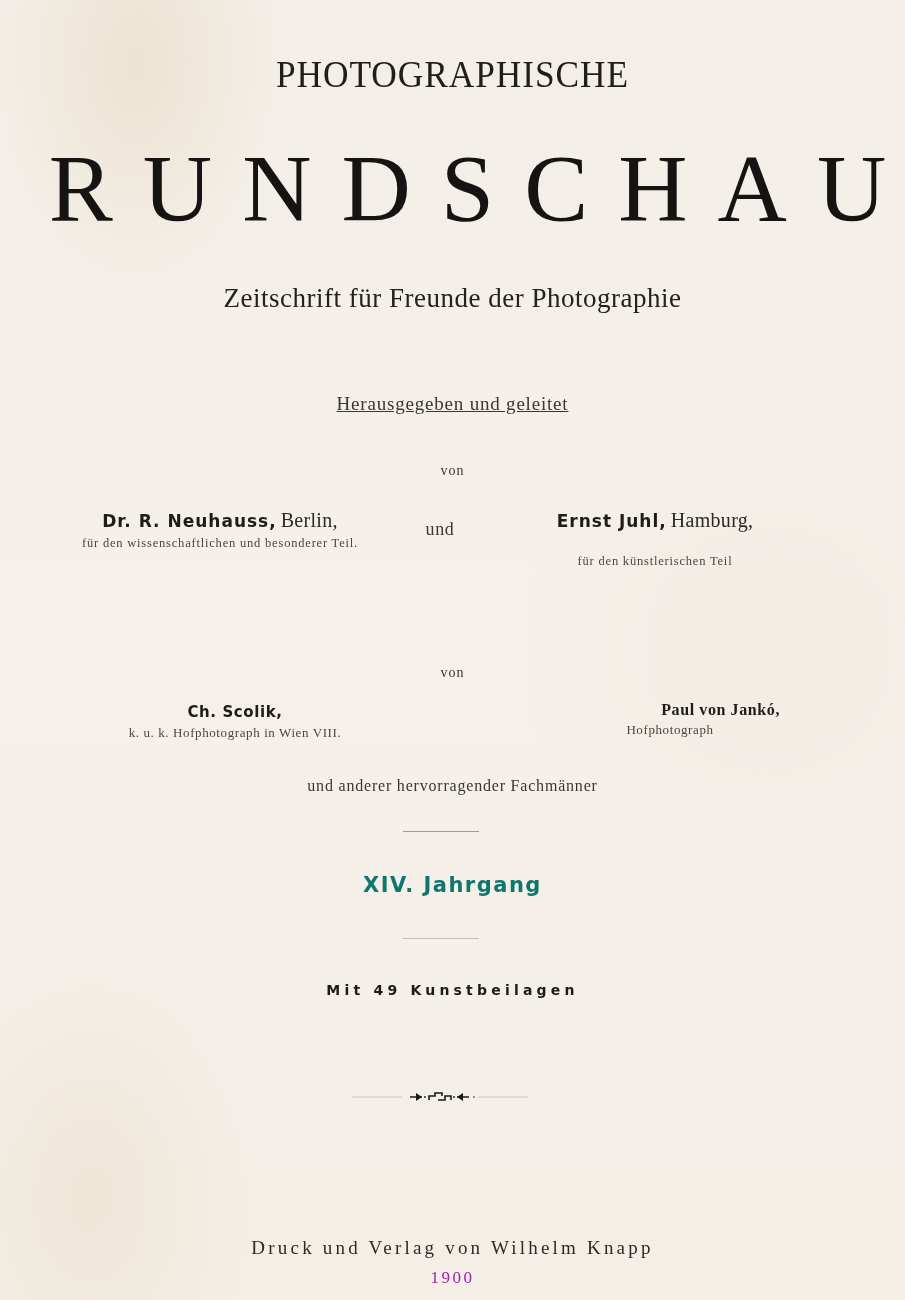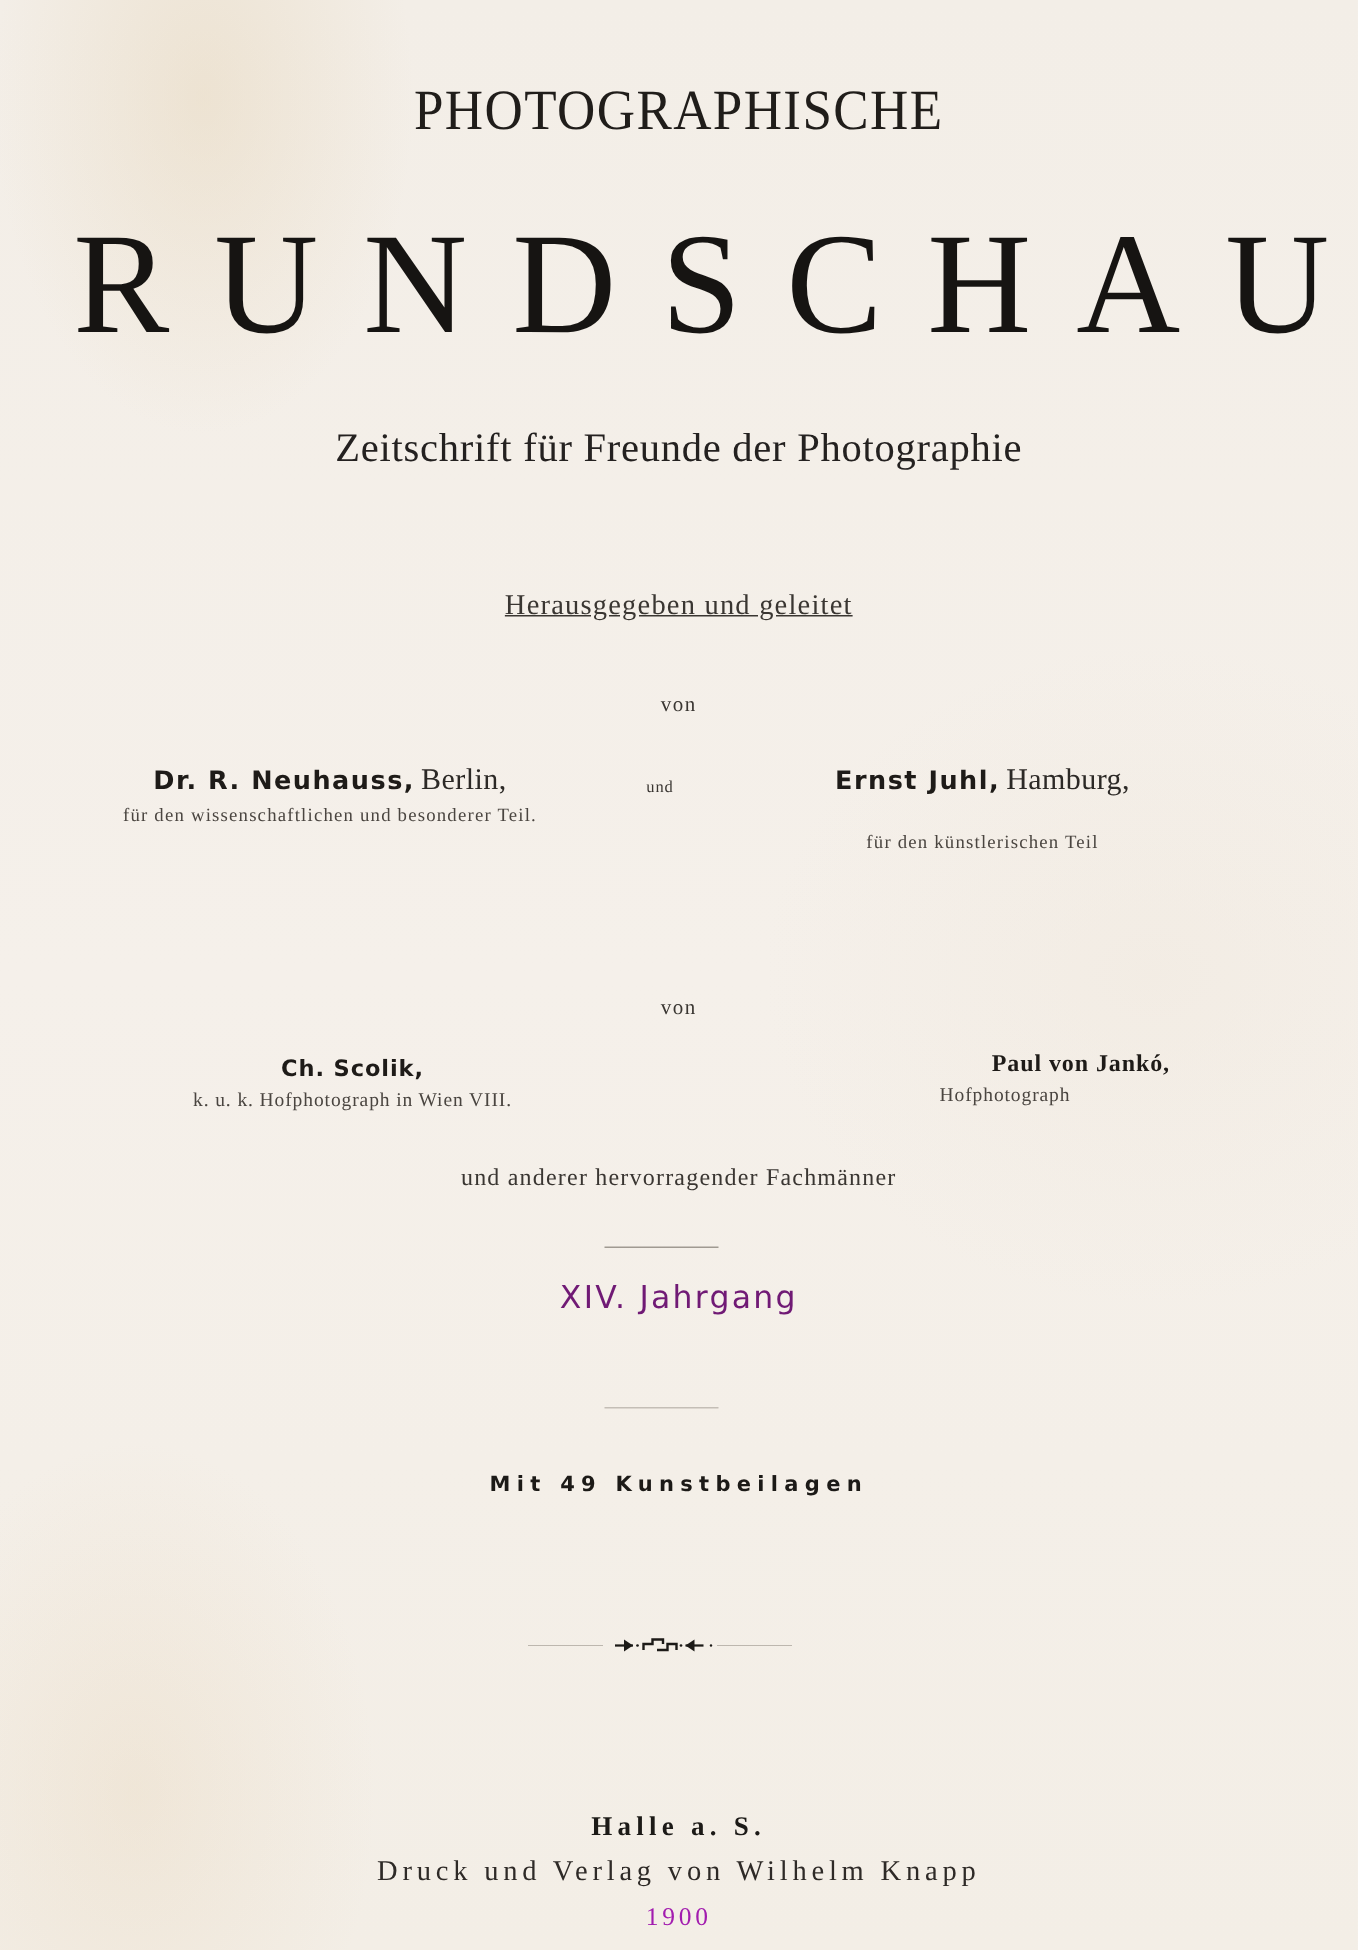--- a/index.html
+++ b/index.html
@@ -112,25 +112,25 @@
     }
 
     .rule {
       position: absolute;
       height: 1px;
       background: #a09a92;
     }
     .rule.faint { background: #c4beb6; }
 
     .volume {
-      top: 853px;
+      top: 873px;
       font-size: 21px;
-      font-weight: normal;
+      font-weight: bold;
       letter-spacing: 1.5px;
-      color: #701a75;
+      color: #0f766e;
     }
     .plates {
       top: 982px;
       font-size: 14px;
       font-weight: bold;
       letter-spacing: 4.2px;
       color: #1c1a17;
     }
 
     .ornament {
@@ -177,21 +177,21 @@
   <div class="abs center serif von" style="top:463px;">von</div>
 
   <div class="abs col col-left" style="top:509px;">
     <div>
       <span class="sans editor-name">Dr. R. Neuhauss,</span>
       <span class="editor-place">Berlin,</span>
     </div>
     <div class="serif editor-role" style="margin-top:4px;">für den wissenschaftlichen und besonderer Teil.</div>
   </div>
 
-  <div class="abs serif" style="top:519px; left:410px; width:60px; text-align:center; font-size:11px; color:#3a3632; letter-spacing:0.6px;">und</div>
+  <div class="abs serif" style="top:519px; left:410px; width:60px; text-align:center; font-size:18px; color:#3a3632; letter-spacing:0.6px;">und</div>
 
   <div class="abs col col-right" style="top:509px;">
     <div>
       <span class="sans editor-name">Ernst Juhl,</span>
       <span class="editor-place">Hamburg,</span>
     </div>
     <div class="serif editor-role" style="margin-top:22px;">für den künstlerischen Teil</div>
   </div>
 
 
@@ -227,17 +227,16 @@
 
     <path d="M79,10 L79,6 L85,6 L85,3 L92,3 L92,6" fill="none" stroke="#1c1a17" stroke-width="1.6"></path>
     <path d="M88,10 L95,10 L95,6 L101,6 L101,10" fill="none" stroke="#1c1a17" stroke-width="1.6"></path>
     <circle cx="104" cy="7" r="0.9" fill="#1c1a17"></circle>
 
     <line x1="107" y1="7" x2="119" y2="7" stroke="#1c1a17" stroke-width="1.5"></line>
     <polygon points="113,3 107,7 113,11" fill="#1c1a17"></polygon>
     <circle cx="124" cy="7" r="0.8" fill="#1c1a17"></circle>
   </svg>
 
-  <div class="abs center serif imprint-city">Halle a. S.</div>
   <div class="abs center serif imprint-publisher">Druck und Verlag von Wilhelm Knapp</div>
   <div class="abs center serif imprint-year">1900</div>
 
 </div>
 
 </body></html>

